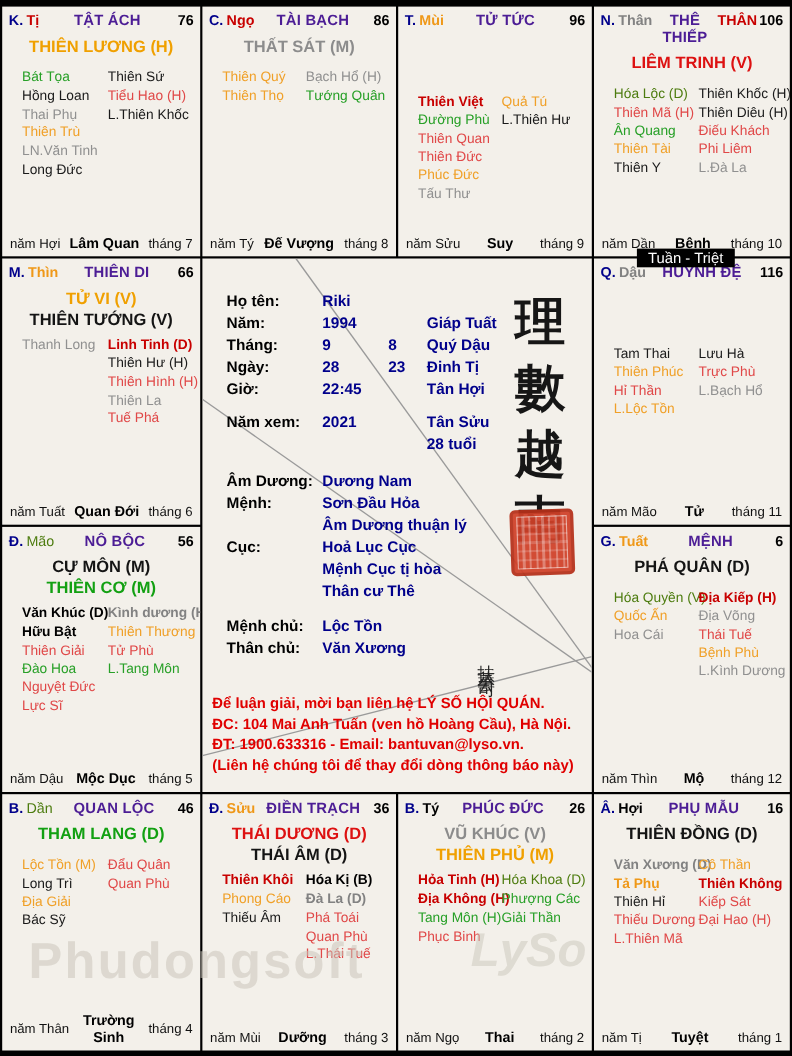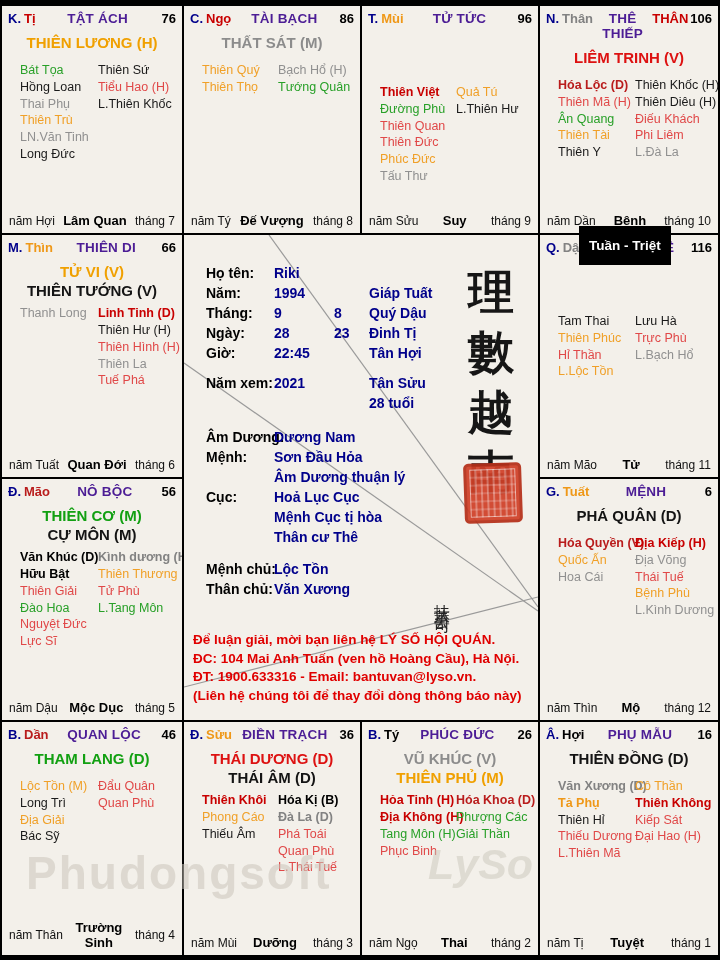--- a/index.html
+++ b/index.html
@@ -27,52 +27,52 @@
   .mains{margin-top:7px;min-height:24px;}
   .p-mui .mains,.p-dau .mains{min-height:46px;}
   .mstar{text-align:center;font-weight:bold;font-size:15px;line-height:1.28;}
   .cols{display:flex;margin-top:5px;margin-left:12px;}
   .col{width:50%;}
   .star{font-size:12.5px;line-height:1.34;white-space:nowrap;}
   
   .c-k{color:#1a1a1a}.c-kb{color:#000;font-weight:bold}
   .c-r{color:#e04848}.c-rb{color:#c80000;font-weight:bold}
   .c-o{color:#f0a028}.c-ob{color:#ef9818;font-weight:bold}
-  .c-g{color:#28a028}.c-gb{color:#b91c1c;font-weight:bold}
+  .c-g{color:#28a028}.c-gb{color:#4d7c0f;font-weight:normal}
   .c-y{color:#909090}.c-yb{color:#828282;font-weight:bold}
   .mstar.c-k{color:#141414}.mstar.c-r{color:#dd1111}.mstar.c-o{color:#f0a000}
   .mstar.c-g{color:#12a012}.mstar.c-y{color:#8c8c8c}
   
   .cfoot{position:absolute;left:7px;right:7px;bottom:5px;display:flex;align-items:center;font-size:12px;color:#111;}
   .fs{flex:1;text-align:center;font-weight:bold;font-size:13px;color:#000;}
   
   .lines{position:absolute;left:0;top:0;z-index:0;}
   .cinfo{position:absolute;left:22px;top:28px;font-size:14px;line-height:20px;
          font-weight:bold;color:#00008b;z-index:2;}
   .irow{white-space:nowrap;}
-  .ilabel{display:inline-block;width:68px;color:#000;}
+  .ilabel{display:inline-block;width:87px;color:#000;}
   .ival{display:inline-block;width:60px;}
   .ialt{display:inline-block;width:35px;}
   .gap10{height:10px}.gap14{height:14px}.gap12{height:12px}
   .notice{position:absolute;left:9px;bottom:15px;z-index:3;color:#e00000;font-weight:bold;
           font-size:13.5px;line-height:18.5px;white-space:nowrap;margin-top:32px;}
   .calli{position:absolute;top:34px;right:24px;z-index:1;display:flex;flex-direction:column;
          align-items:center;gap:14px;font-family:"DejaVu Serif",serif;font-size:46px;
          font-weight:bold;color:#161616;line-height:1;}
   .calliside{position:absolute;top:356px;right:86px;z-index:1;writing-mode:vertical-rl;
          font-family:"DejaVu Serif",serif;font-size:16px;color:#222;letter-spacing:5px;}
   .seal{position:absolute;top:228px;right:16px;width:52px;height:54px;z-index:1;
         background:#d04028;border:3px solid #b5301a;border-radius:5px;transform:rotate(-2deg);
         opacity:.93;}
   .seal::after{content:"";position:absolute;inset:3px;border:1px solid rgba(255,255,255,.55);
         background:repeating-linear-gradient(90deg,transparent 0 4px,rgba(255,255,255,.30) 4px 6px),
                    repeating-linear-gradient(0deg,transparent 0 6px,rgba(255,255,255,.18) 6px 8px);}
   
   .badge{position:absolute;left:579px;top:226px;z-index:20;background:#000;color:#fff;
-         font-weight:bold;font-size:13.5px;padding:12px 10px;}
+         font-weight:normal;font-size:13.5px;padding:1px 10px;}
   .wm{position:absolute;z-index:15;pointer-events:none;font-weight:bold;}
   .wm1{left:26px;top:846px;font-size:46px;color:rgba(202,197,185,.55);letter-spacing:2px;}
   .wm2{left:428px;top:840px;font-size:43px;font-style:italic;color:rgba(202,197,185,.5);}
 </style>
 </head>
 <body>
 
 <div class="page">
   <div class="chart">
 
@@ -257,22 +257,22 @@
     </div>
 
     <div class="cell p-mao">
       <div class="chead">
         <span class="stem">Đ.</span>
         <span class="branch c-gb">Mão</span>
         <span class="pname">NÔ BỘC</span>
         <span class="pnum">56</span>
       </div>
       <div class="mains">
+          <div class="mstar c-k">CỰ MÔN (M)</div>
           <div class="mstar c-g">THIÊN CƠ (M)</div>
-          <div class="mstar c-k">CỰ MÔN (M)</div>
         </div>
       <div class="cols">
         <div class="col">
             <div class="star c-kb">Văn Khúc (D)</div>
             <div class="star c-kb">Hữu Bật</div>
             <div class="star c-r">Thiên Giải</div>
             <div class="star c-g">Đào Hoa</div>
             <div class="star c-r">Nguyệt Đức</div>
             <div class="star c-r">Lực Sĩ</div>
           </div>

